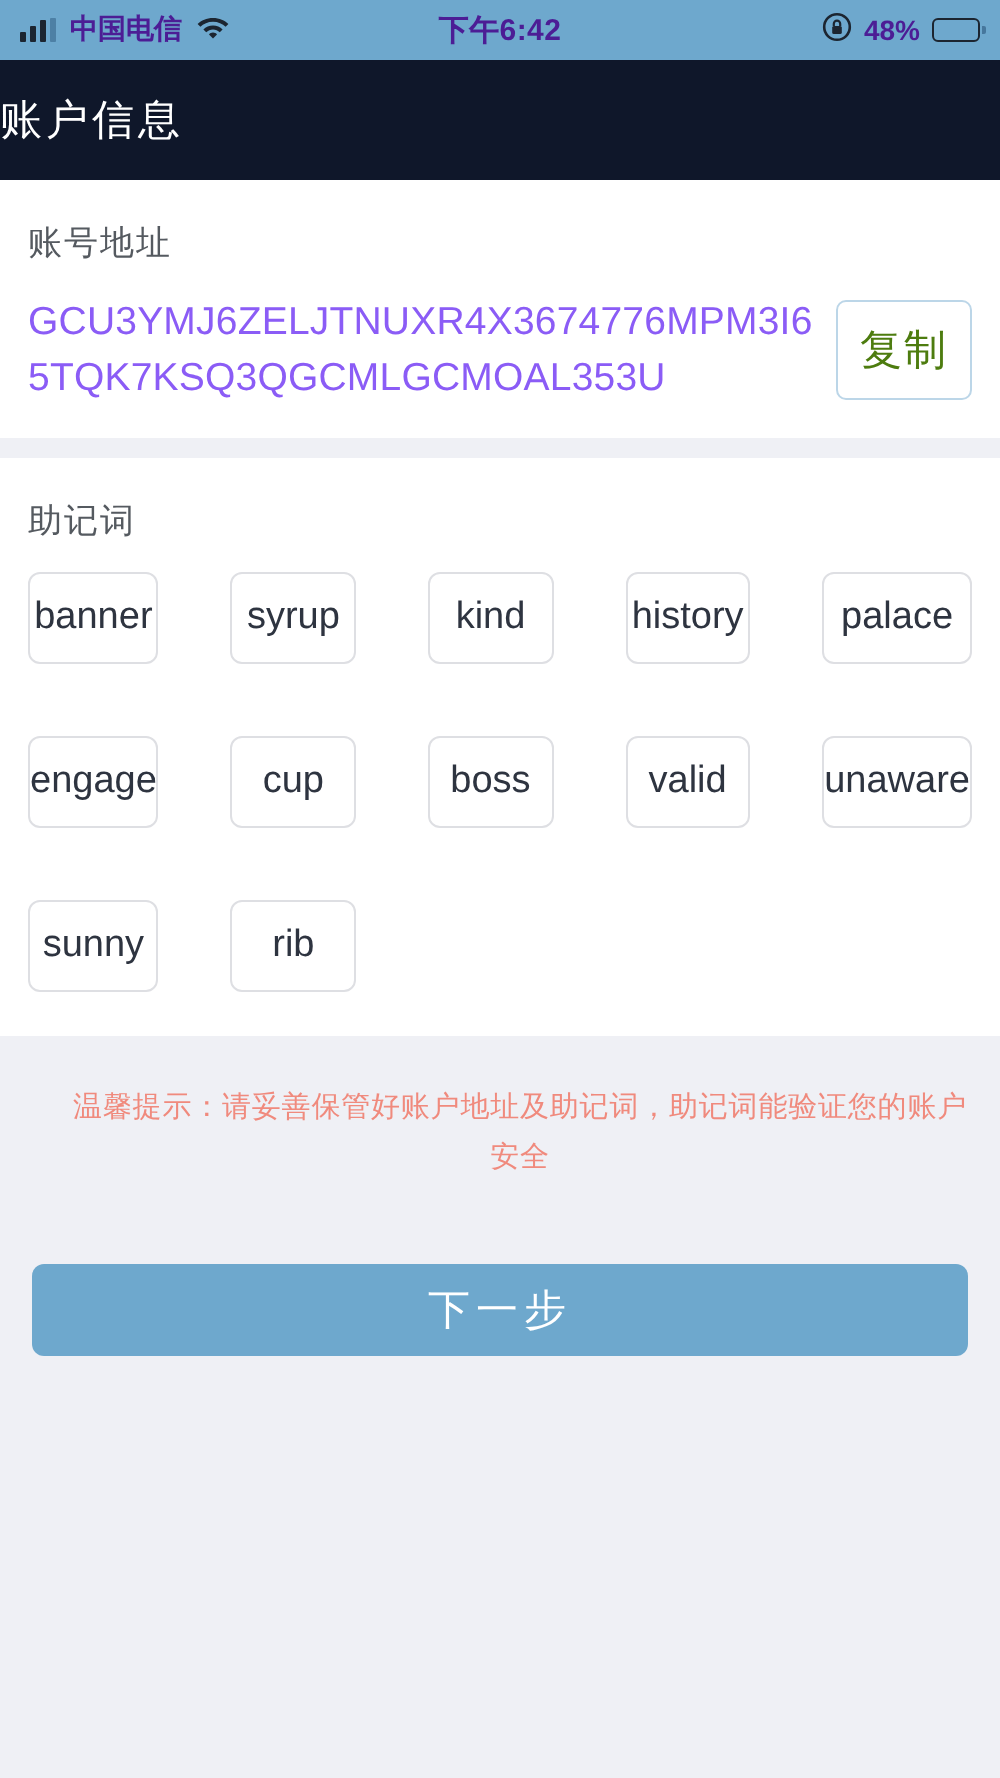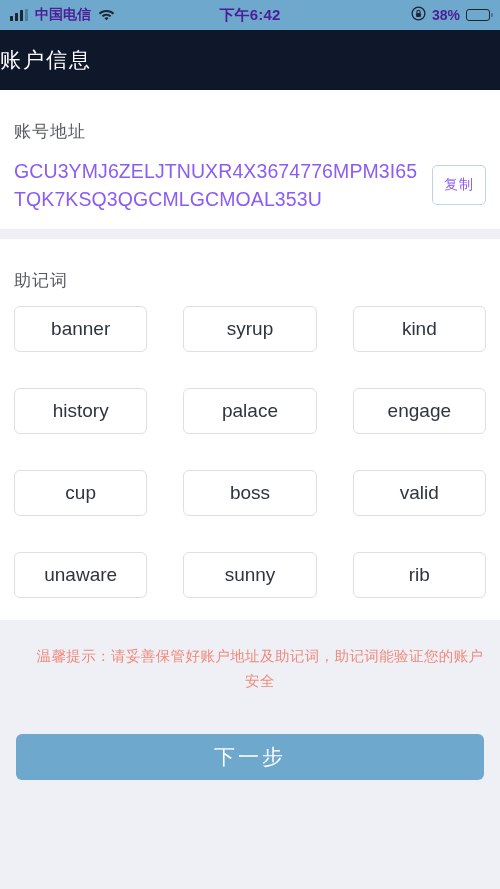--- a/index.html
+++ b/index.html
@@ -98,21 +98,21 @@
     align-items: center;
     justify-content: flex-start;
     color: #ffffff;
     font-size: 21px;
     letter-spacing: 2px;
   }
 
   
   .card {
     background: #ffffff;
-    padding: 12px 14px;
+    padding: 2px 14px;
     box-sizing: border-box;
   }
   .gap {
     height: 10px;
     background: #eff0f5;
   }
   .section-label {
     font-size: 17px;
     color: #555a60;
     padding-top: 18px;
@@ -131,33 +131,33 @@
     font-size: 19.5px;
     line-height: 28px;
     color: #8b5cf6;
     word-break: break-all;
     letter-spacing: .1px;
   }
   .copy-btn {
     flex: 0 0 auto;
     border: 1px solid #bcd6e8;
     border-radius: 5px;
-    color: #8b5cf6;
+    color: #4d7c0f;
     background: #ffffff;
-    font-size: 14px;
+    font-size: 21px;
     padding: 10px 11px;
     letter-spacing: 1px;
     cursor: pointer;
   }
 
   
   .mnemonic-card { padding-bottom: 22px; }
   .word-grid {
     display: grid;
-    grid-template-columns: repeat(3, 1fr);
+    grid-template-columns: repeat(5, 1fr);
     column-gap: 10px;
     row-gap: 11px;
     gap: 36px;
   }
   .word-chip {
     border: 1px solid #dedfe3;
     border-radius: 6px;
     background: #ffffff;
     height: 46px;
     display: flex;
@@ -217,21 +217,21 @@
   </div>
   <div class="sb-center">下午6:42</div>
   <div class="sb-right">
     <span>
       <svg width="15" height="15" viewBox="0 0 15 15" aria-hidden="true">
         <circle cx="7.5" cy="7.5" r="6.4" fill="none" stroke="#1c2530" stroke-width="1.3"></circle>
         <rect x="5.1" y="7.0" width="4.8" height="4.0" rx="0.8" fill="#1c2530"></rect>
         <path d="M5.9 7.0V5.9a1.6 1.6 0 0 1 3.2 0V7.0" fill="none" stroke="#1c2530" stroke-width="1.1"></path>
       </svg>
     </span>
-    <span class="battery-pct">38%</span>
+    <span class="battery-pct">48%</span>
     <span class="battery">
       <span class="lvl" style="width:34%"></span>
     </span>
   </div>
 </div>
 
 <div class="nav-header">
   <span>账户信息</span>
 </div>
 

